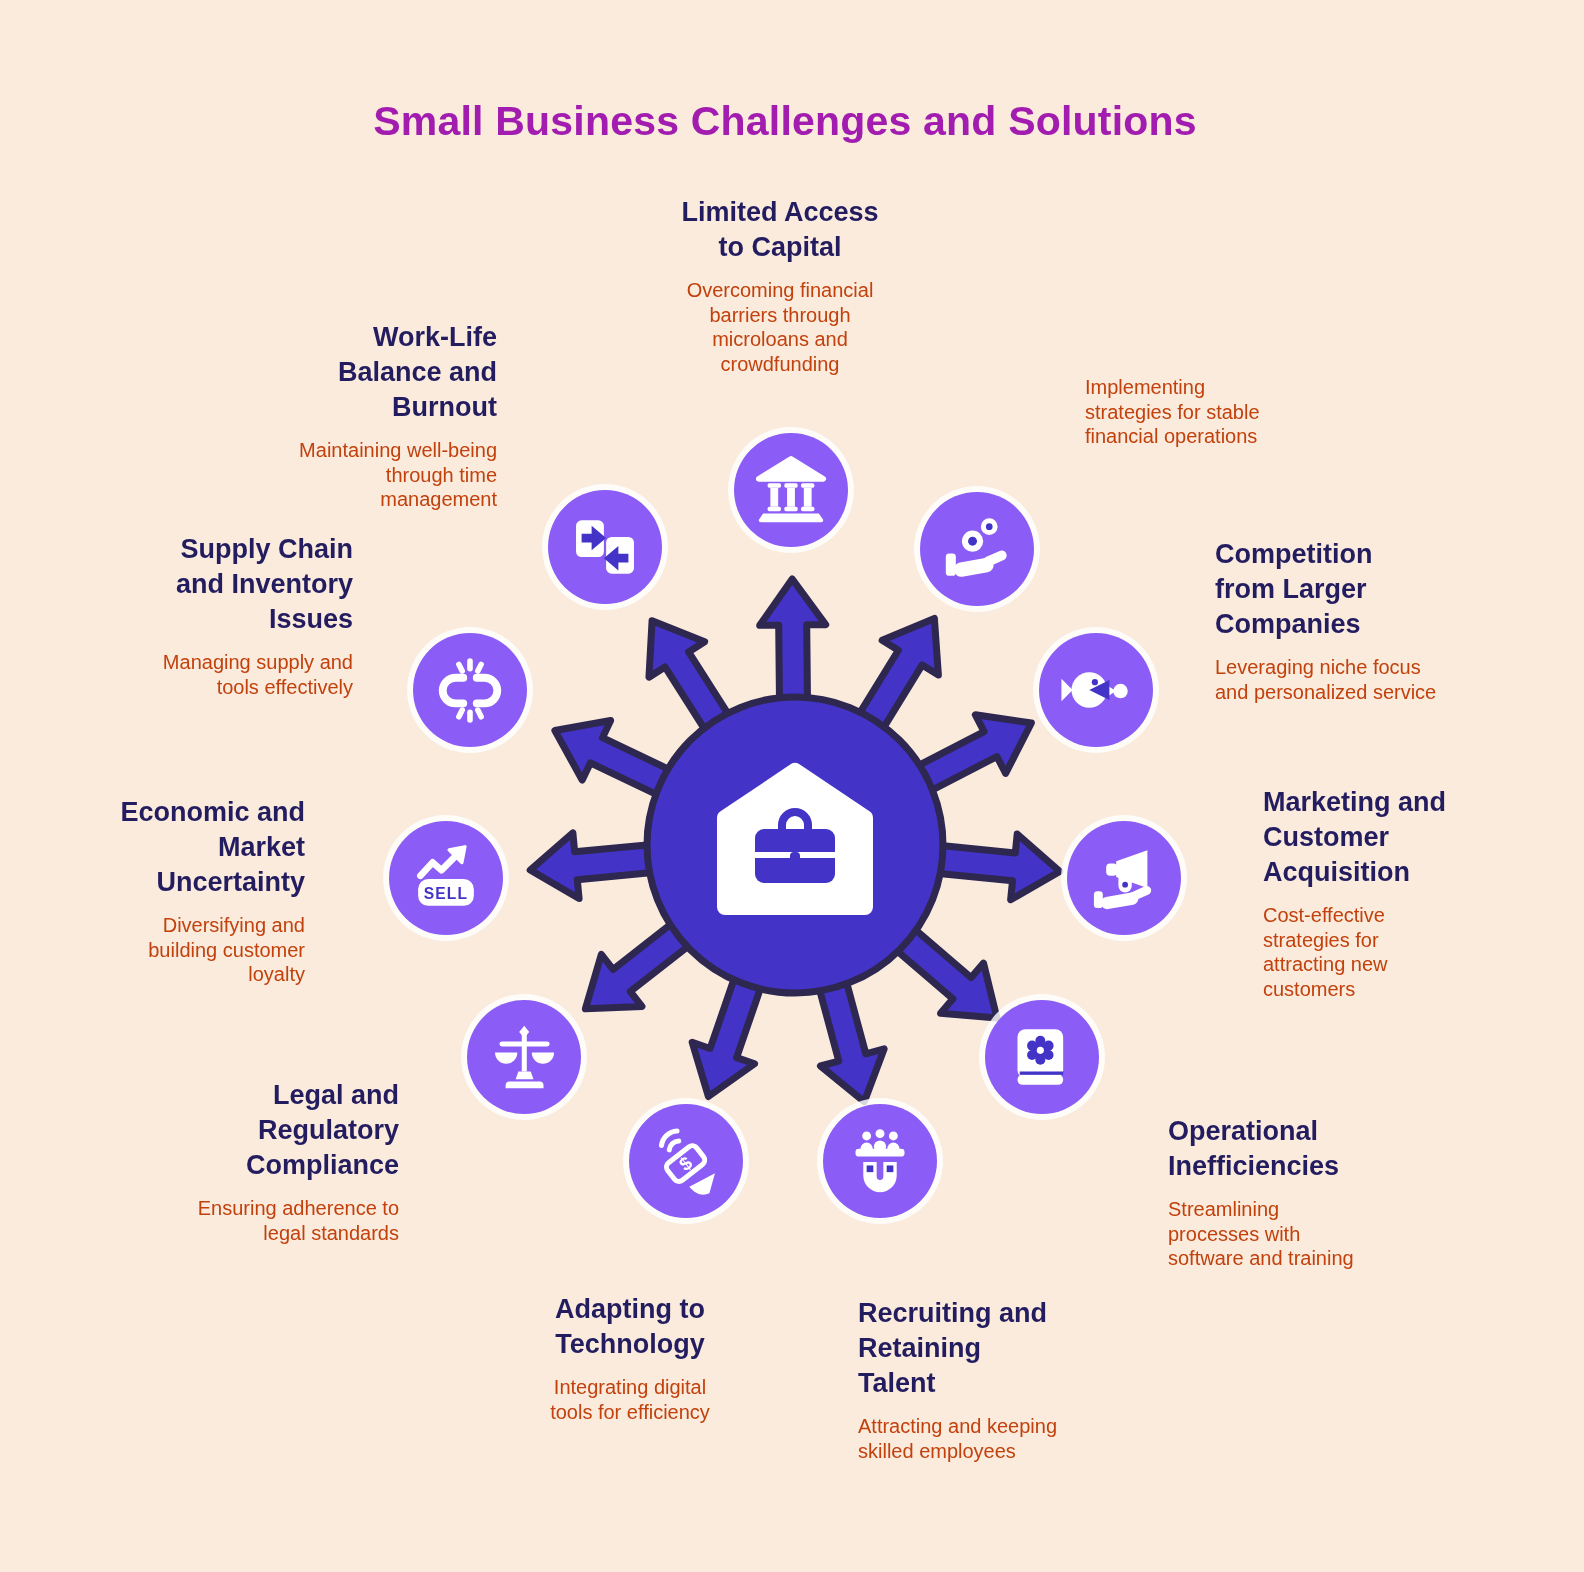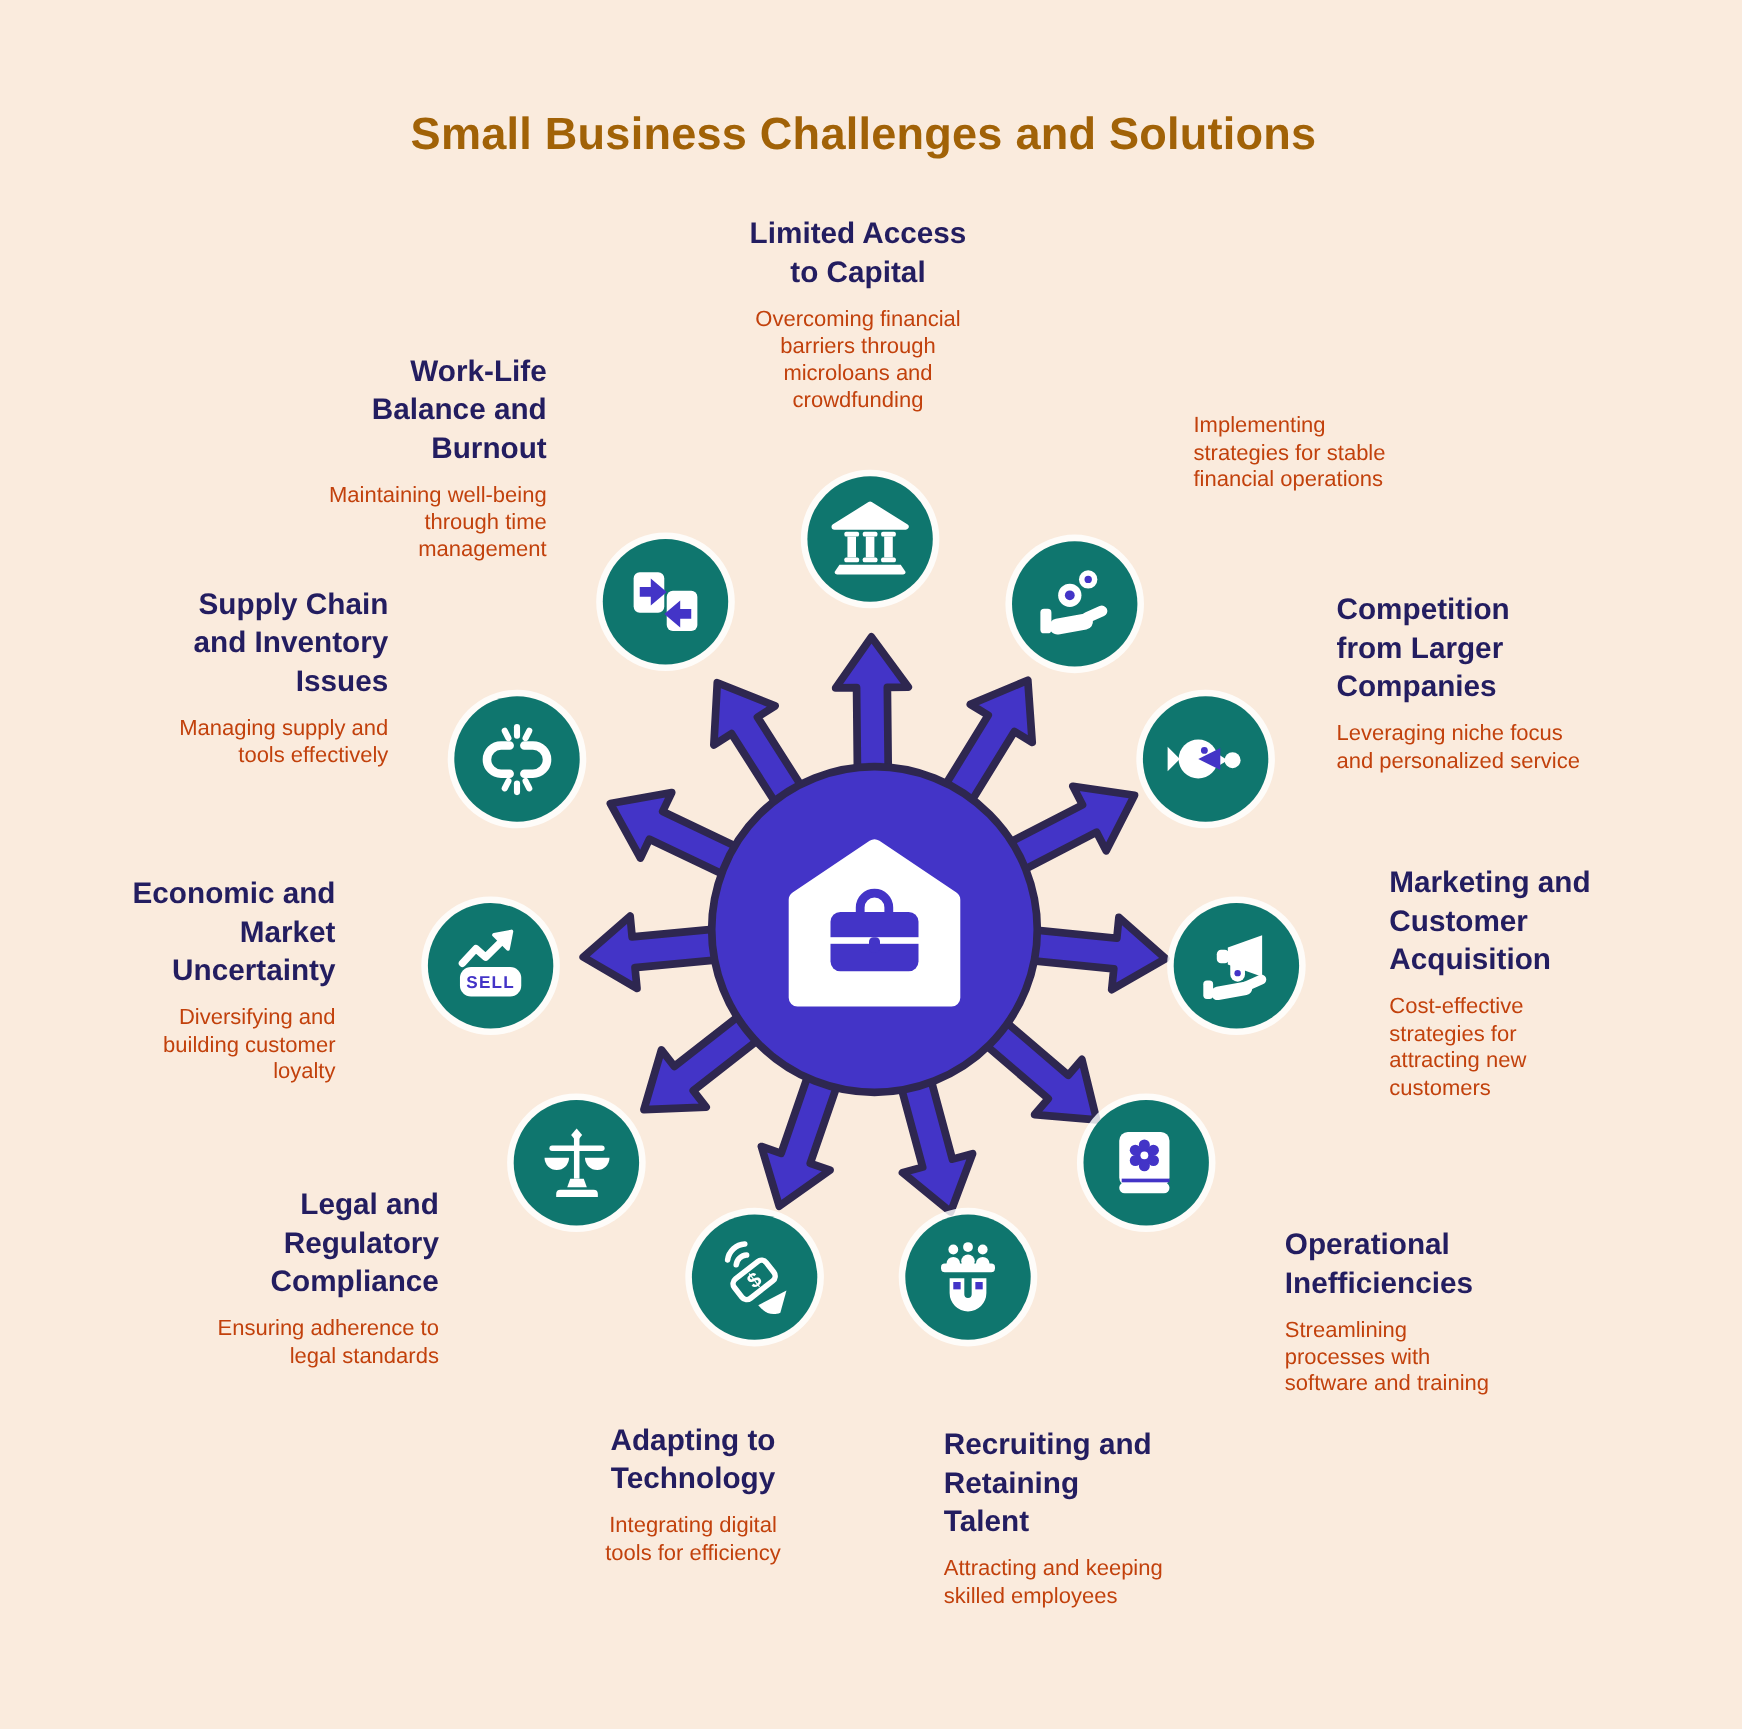--- a/index.html
+++ b/index.html
@@ -4,26 +4,26 @@
 <style>
   html,body{margin:0;padding:0;}
   body{
     width:1584px;height:1572px;position:relative;overflow:hidden;
     background:#faebdd;
     font-family:"Liberation Sans", sans-serif;
   }
   .canvas{position:absolute;inset:0;}
   .main-title{
     position:absolute;top:98px;left:0;width:1570px;text-align:center;
-    font-size:41px;font-weight:700;color:#a16207;letter-spacing:.2px;
+    font-size:41px;font-weight:700;color:#a21caf;letter-spacing:.2px;
   }
   .hub{position:absolute;left:465px;top:515px;width:660px;height:660px;}
   .node{
     position:absolute;width:114px;height:114px;border-radius:50%;
-    background:#0f766e;box-shadow:0 0 0 6px rgba(255,255,255,.82);
+    background:#8b5cf6;box-shadow:0 0 0 6px rgba(255,255,255,.82);
     display:flex;align-items:center;justify-content:center;
     transform:translate(-50%,-50%);
   }
   .node svg{width:78px;height:78px;display:block;}
   .label{position:absolute;}
   .label .t{
     font-size:27px;font-weight:700;color:#231d60;line-height:35px;
     white-space:pre-line;
   }
   .label .d{

